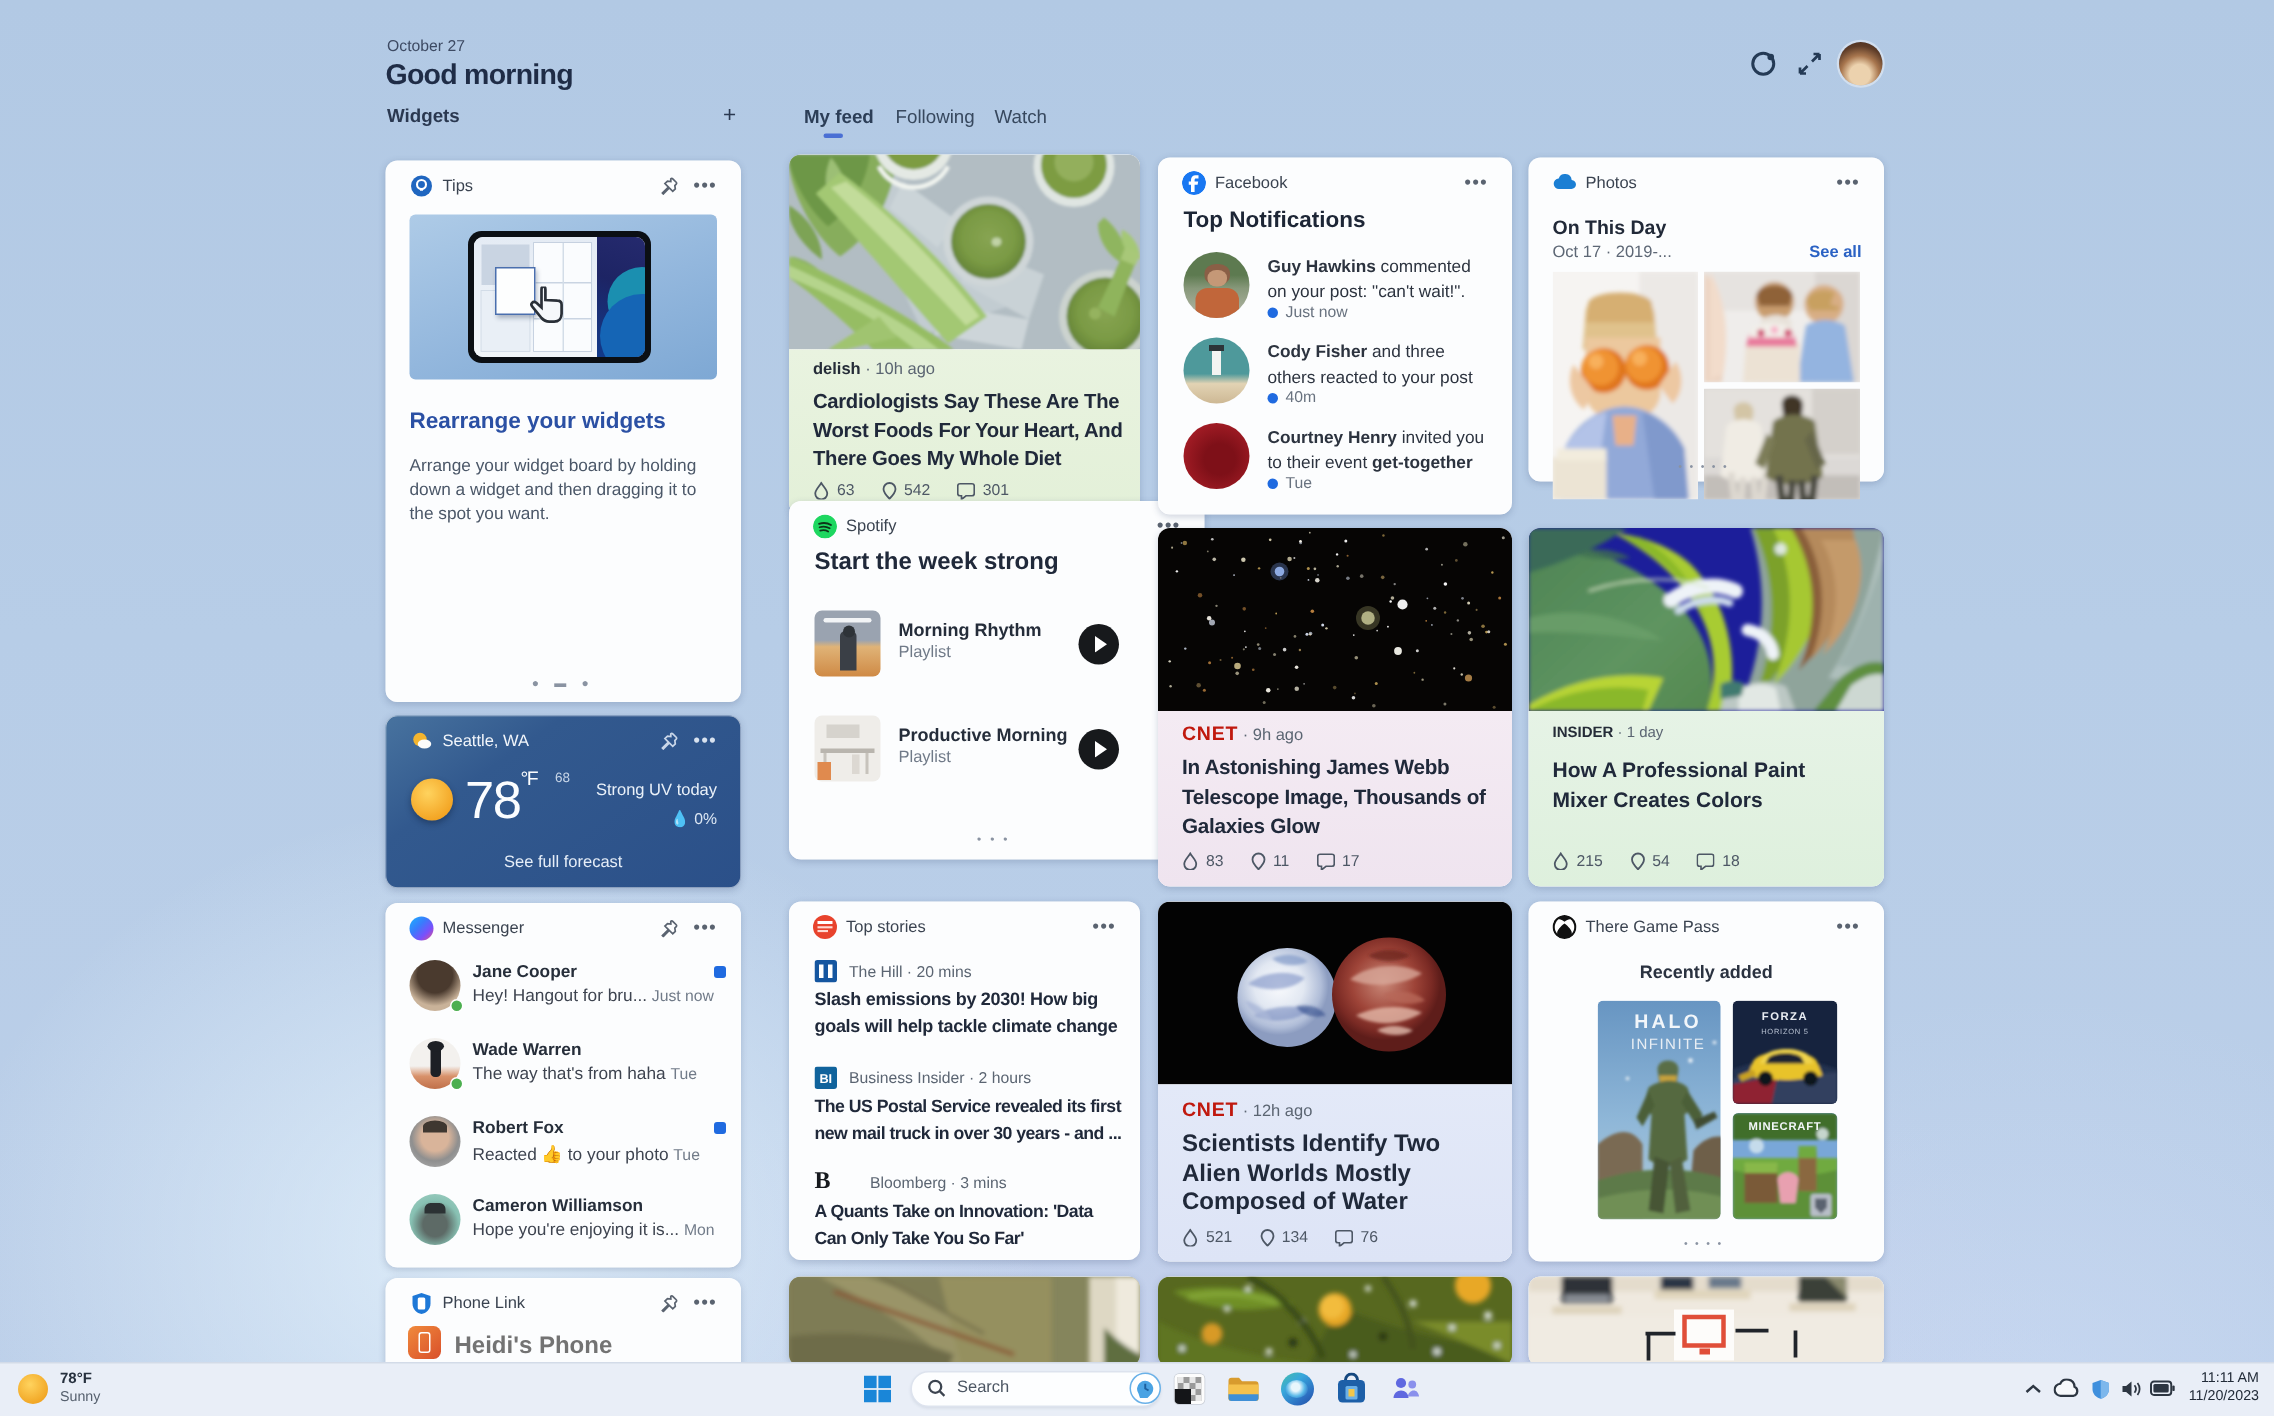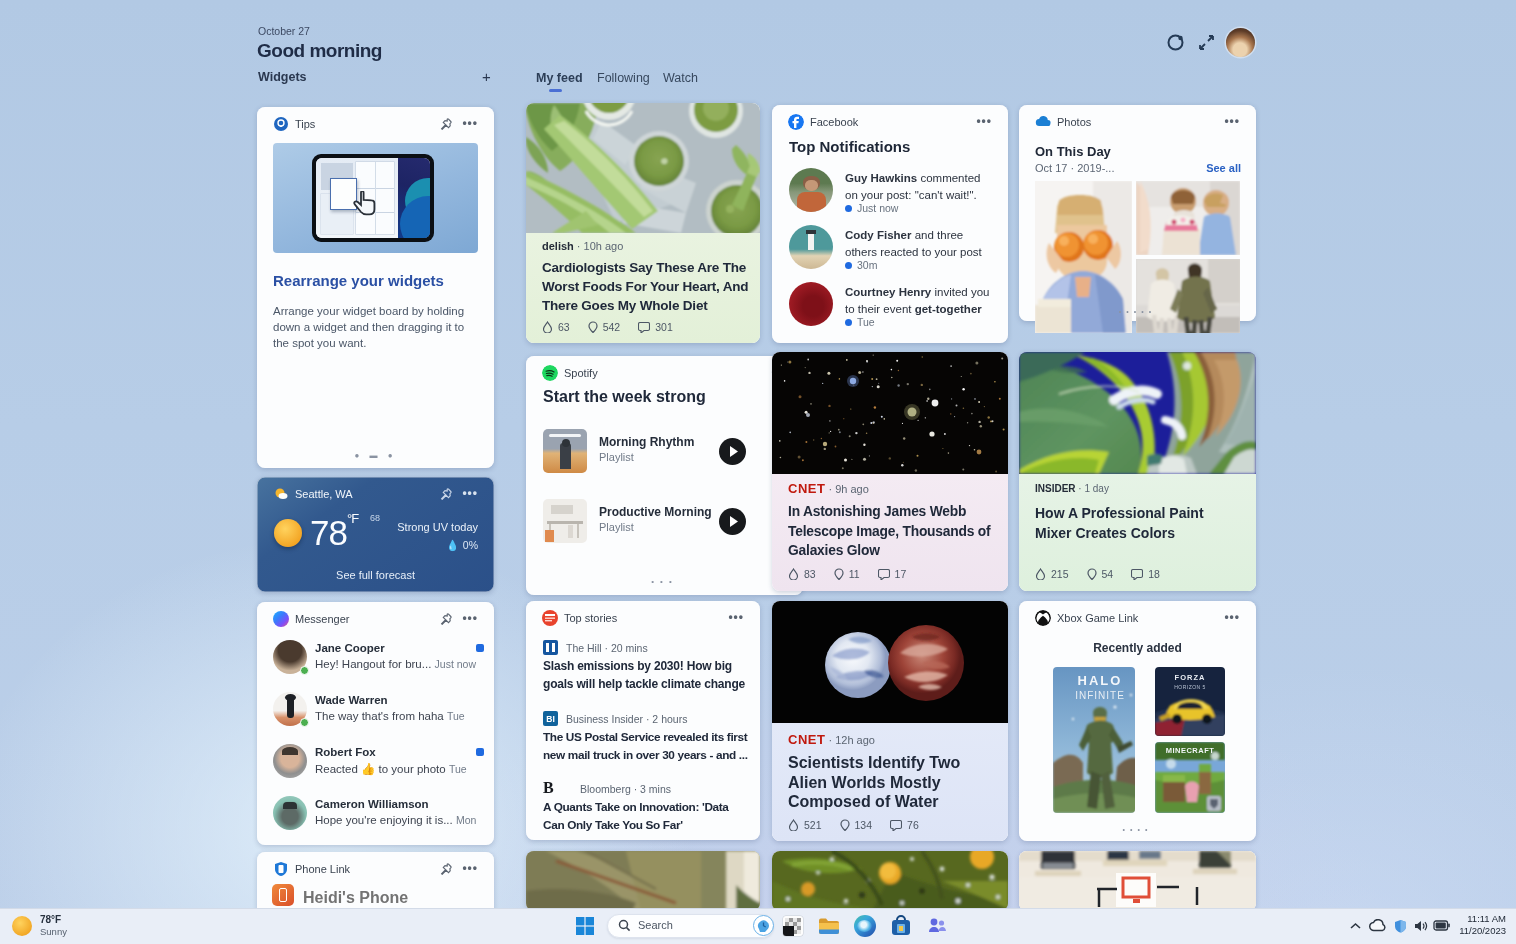--- a/index.html
+++ b/index.html
@@ -230,21 +230,21 @@
         </svg>63</span>
     <span><svg width="10" height="12" viewBox="0 0 10 12">
           <path d="M5 1a4 4 0 014 4c0 2.5-4 6.5-4 6.5S1 7.5 1 5a4 4 0 014-4z" fill="none" stroke="#4d5765" stroke-width="1.2"></path>
         </svg>542</span>
     <span><svg width="12" height="12" viewBox="0 0 12 12">
           <path d="M2 1.5h8c.8 0 1.5.7 1.5 1.5v5c0 .8-.7 1.5-1.5 1.5H6l-3 2.5v-2.5H2C1.2 9.5.5 8.8.5 8V3c0-.8.7-1.5 1.5-1.5z" fill="none" stroke="#4d5765" stroke-width="1.1"></path>
         </svg>301</span>
   </div>
 </div>
 
-<div class="card" style="left:526px; top:356px; width:277px; height:239px;">
+<div class="card" style="left:526px; top:334px; width:277px; height:239px;">
   <div class="chdr">
     <svg class="cico" width="16" height="16" viewBox="0 0 16 16">
         <circle cx="8" cy="8" r="8" fill="#1ed760"></circle>
         <path d="M4 6.2c3-.9 5.8-.6 8 .8M4.4 8.5c2.5-.7 4.8-.4 6.7.7M4.8 10.7c2-.5 3.8-.3 5.3.6" stroke="#0d3318" stroke-width="1.2" fill="none" stroke-linecap="round"></path>
       </svg>
     <div class="cttl">Spotify</div>
     <div class="dots3">•••</div>
   </div>
   <div class="abs" style="left:17px; top:32px; font-size:16px; font-weight:700; color:#20293a;">Start the week strong</div>
 
@@ -328,21 +328,21 @@
   <div class="abs" style="left:73px; top:65px; width:150px; font-size:11.5px; line-height:16.5px; color:#2c333f;"><b>Guy Hawkins</b> commented on your post: "can't wait!".</div>
   <div class="abs" style="left:73px; top:100px; width:7px; height:7px; border-radius:50%; background:#1f6ae0;"></div>
   <div class="abs" style="left:85px; top:97px; font-size:10.5px; color:#68727f;">Just now</div>
 
   <div class="avatar" style="left:17px; top:120px; width:44px; height:44px; background:linear-gradient(180deg,#4e999b 0 55%, #e2d3b4 70%, #cdb894 100%);">
     <div class="abs" style="left:19px; top:7px; width:6px; height:18px; background:#f3f4f2;"></div>
     <div class="abs" style="left:17px; top:5px; width:10px; height:4px; background:#2c3438;"></div>
   </div>
   <div class="abs" style="left:73px; top:122px; width:150px; font-size:11.5px; line-height:16.5px; color:#2c333f;"><b>Cody Fisher</b> and three others reacted to your post</div>
   <div class="abs" style="left:73px; top:157px; width:7px; height:7px; border-radius:50%; background:#1f6ae0;"></div>
-  <div class="abs" style="left:85px; top:154px; font-size:10.5px; color:#68727f;">30m</div>
+  <div class="abs" style="left:85px; top:154px; font-size:10.5px; color:#68727f;">40m</div>
 
   <div class="avatar" style="left:17px; top:177px; width:44px; height:44px; background:radial-gradient(circle at 55% 55%, #7e1018 0 30%, #a31c25 75%, #8f161f 100%);"></div>
   <div class="abs" style="left:73px; top:179px; width:155px; font-size:11.5px; line-height:16.5px; color:#2c333f;"><b>Courtney Henry</b> invited you to their event <b>get-together</b></div>
   <div class="abs" style="left:73px; top:214px; width:7px; height:7px; border-radius:50%; background:#1f6ae0;"></div>
   <div class="abs" style="left:85px; top:211px; font-size:10.5px; color:#68727f;">Tue</div>
 </div>
 
 <div class="card" style="left:772px; top:352px; width:236px; height:239px; overflow:hidden;">
   <div class="abs" id="stars" style="left:0; top:0; width:236px; height:122px;"><svg width="236" height="122" viewBox="0 0 236 122">
         <rect width="236" height="122" fill="#060504"></rect>
@@ -687,25 +687,25 @@
         </svg>18</span>
   </div>
 </div>
 
 <div class="card" style="left:1019px; top:601px; width:237px; height:240px;">
   <div class="chdr">
     <svg class="cico" width="16" height="16" viewBox="0 0 16 16">
         <circle cx="8" cy="8" r="8" fill="#111"></circle>
         <path d="M8 4.5c1.5-1.3 3.2-2 4-1.6A7 7 0 0114.5 8c0 1.8-.6 3.3-1.7 4.5.6-1.8-2.3-5-4.8-6.8zM8 4.5c-1.5-1.3-3.2-2-4-1.6A7 7 0 001.5 8c0 1.8.6 3.3 1.7 4.5-.6-1.8 2.3-5 4.8-6.8z" fill="#fff"></path>
       </svg>
-    <div class="cttl">Xbox Game Link</div>
+    <div class="cttl">There Game Pass</div>
     <div class="dots3">•••</div>
   </div>
   <div class="abs" style="left:0; right:0; top:40px; text-align:center; font-size:12px; font-weight:700; color:#2a3240;">Recently added</div>
-  <div class="abs" id="halo" style="left:34px; top:66px; width:82px; height:146px; border-radius:4px; overflow:hidden;">
+  <div class="abs" id="halo" style="left:46px; top:66px; width:82px; height:146px; border-radius:4px; overflow:hidden;">
   <svg width="94" height="146" viewBox="0 0 94 146">
     <defs>
       <linearGradient id="halosky" x1="0" y1="0" x2="0" y2="1">
             <stop offset="0%" stop-color="#6795c2"></stop>
             <stop offset="55%" stop-color="#8fb7d8"></stop>
             <stop offset="100%" stop-color="#b0cbd8"></stop>
           </linearGradient>
       <filter id="soft5">
             <feGaussianBlur stdDeviation="1"></feGaussianBlur>
           </filter>

